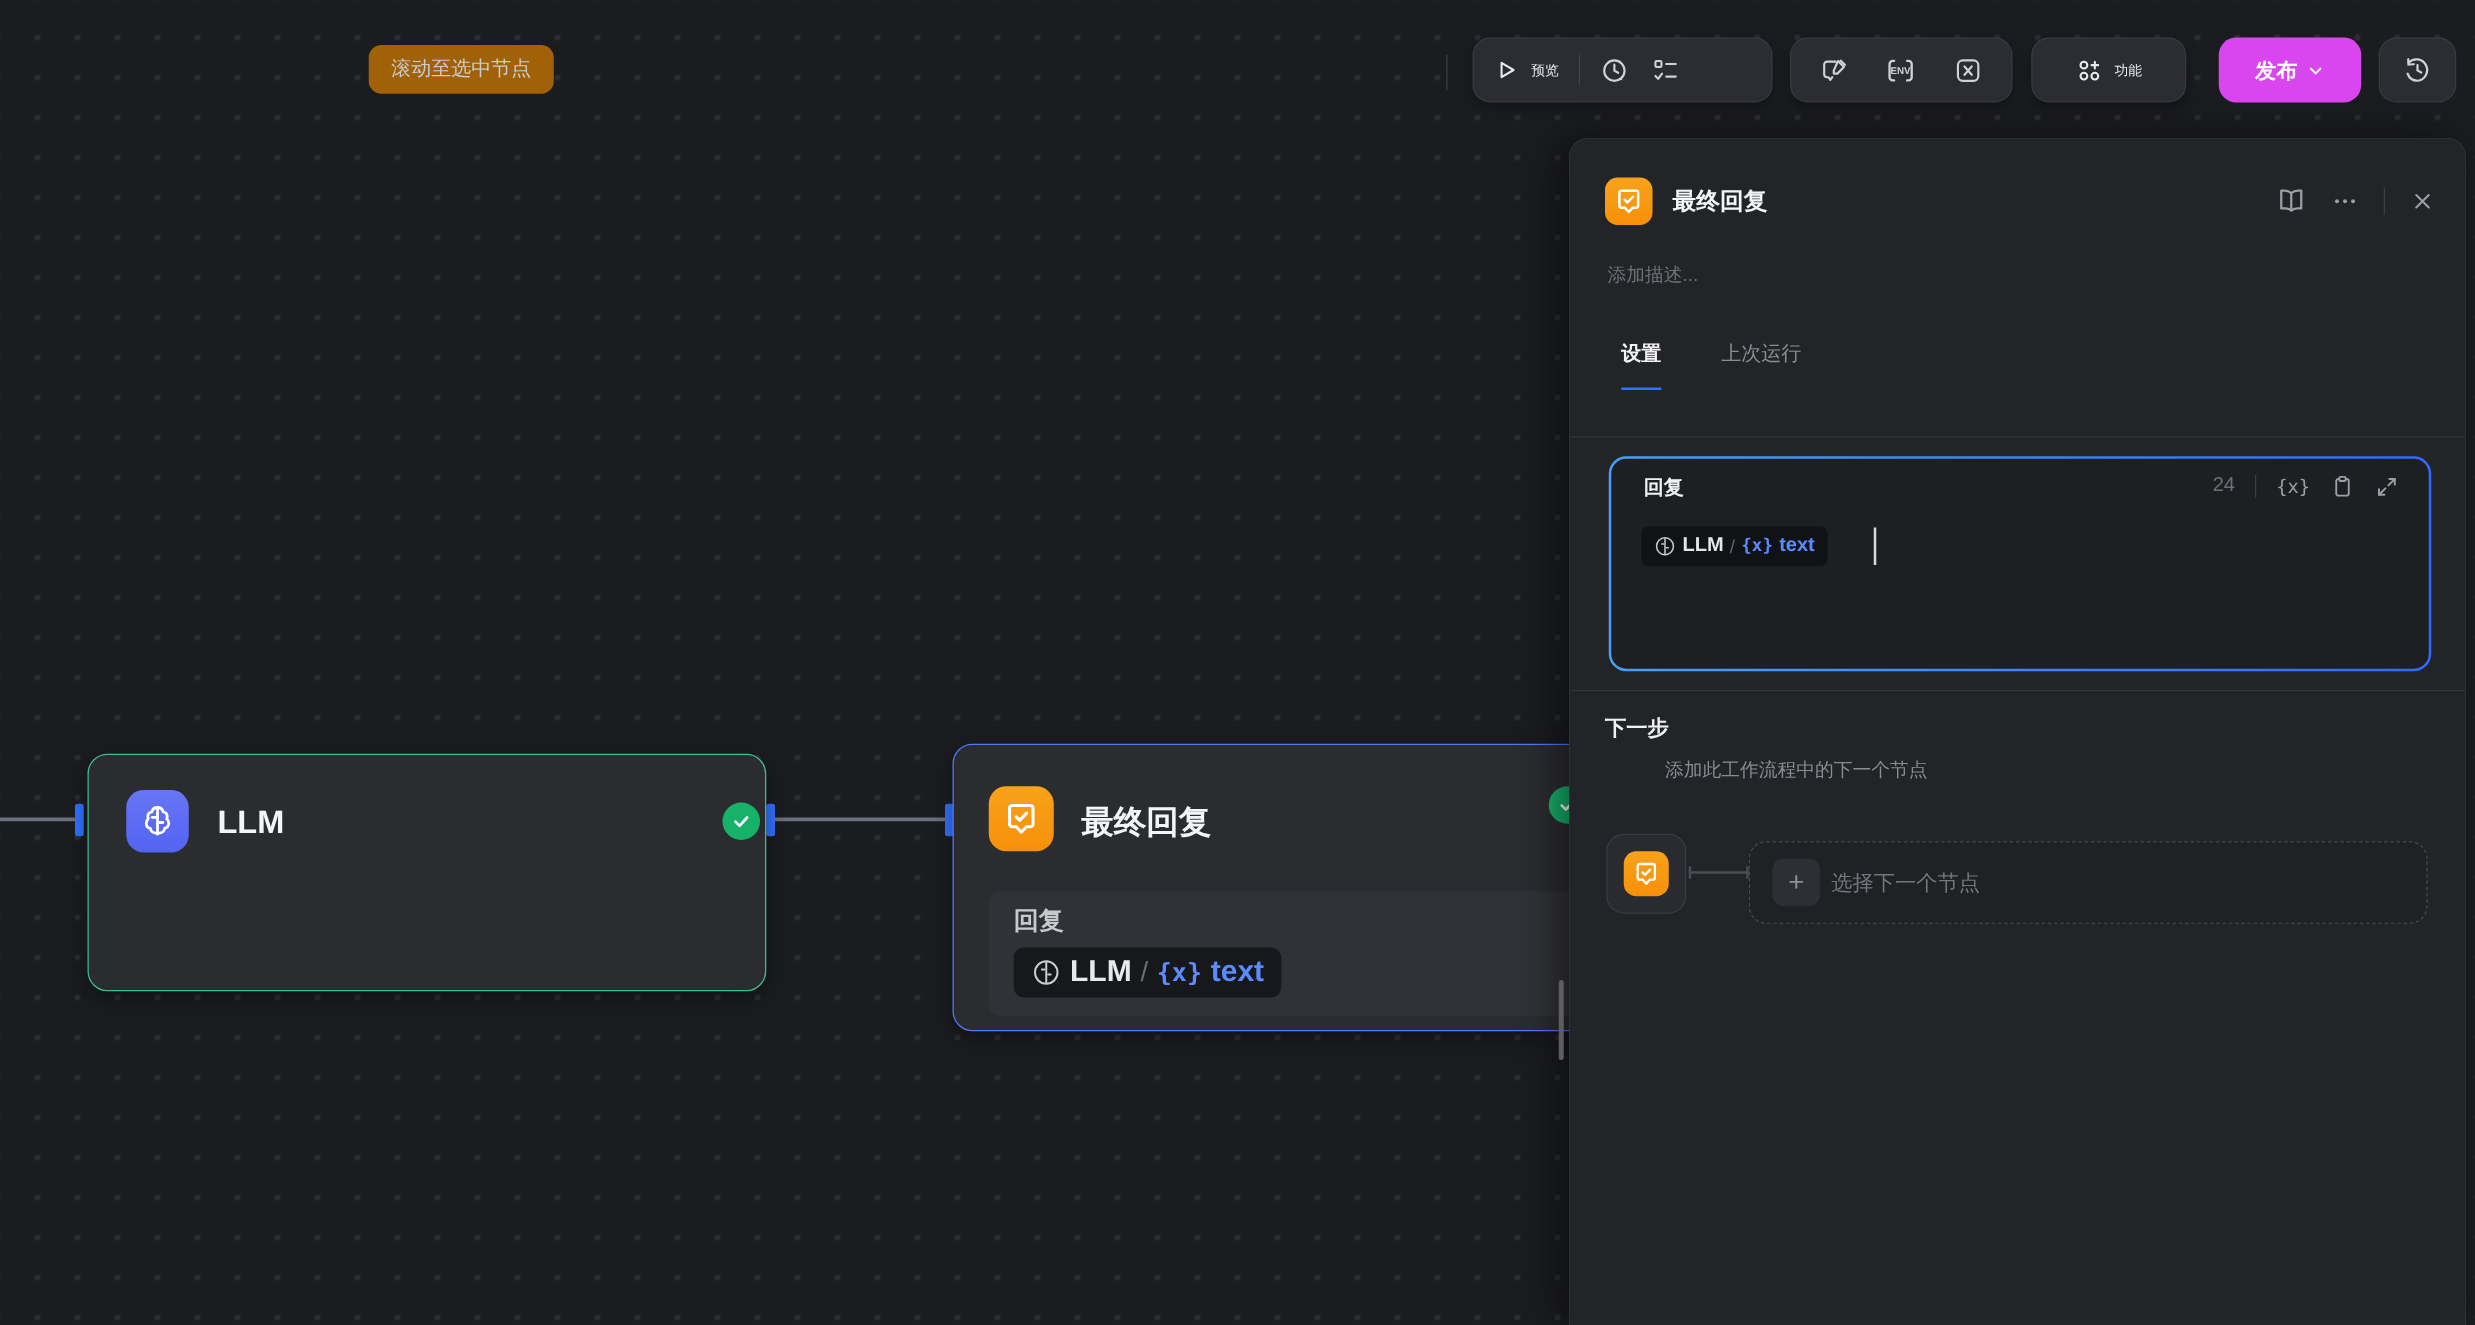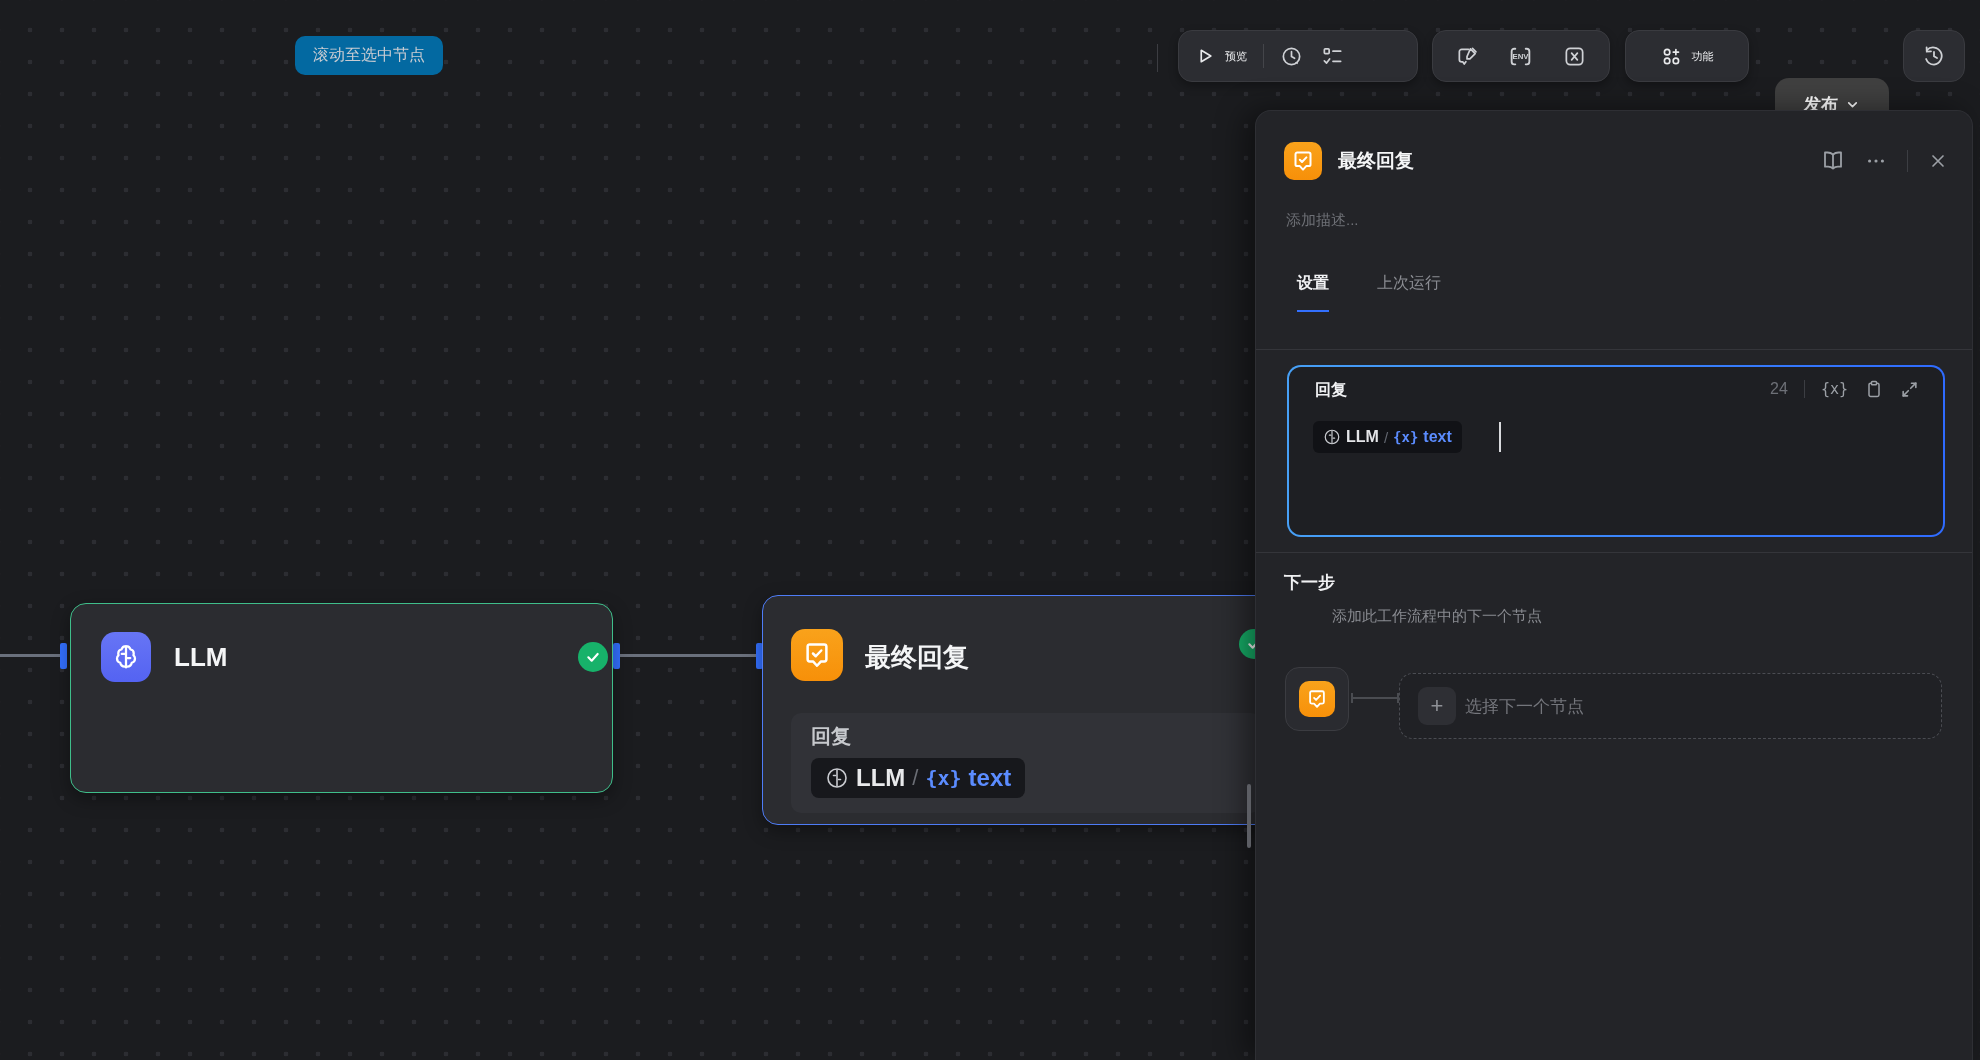--- a/index.html
+++ b/index.html
@@ -43,34 +43,34 @@
   .answer-section { position:absolute; left:28px; top:117px; width:470px; height:100px;
                     background:#313237; border-radius:10px; padding:10px 20px; }
   .answer-label { font-size:20px; font-weight:bold; color:#c7c9cd; }
   .chip-lg { margin-top:8px; display:inline-flex; align-items:center; gap:7px; height:40px;
              background:#17181c; border-radius:8px; padding:0 14px; }
   .chip-lg .t-node { font-size:24px; font-weight:bold; color:#e8e9eb; }
   .chip-lg .t-sep { font-size:22px; color:#6b6e75; }
   .chip-lg .t-var { font-size:20px; color:#5b8cff; font-family:"DejaVu Sans Mono", monospace; font-weight:bold;}
   .chip-lg .t-field { font-size:24px; color:#5b8cff; font-weight:bold; }
   
-  .tooltip-chip { position:absolute; left:295px; top:36px; padding:9px 18px; background:#0369a1;
+  .tooltip-chip { position:absolute; left:295px; top:36px; padding:9px 18px; background:#a16207;
                   border-radius:10px; font-size:16px; color:#c9ccd2; z-index:6; }
   .tb-divider { position:absolute; left:1157px; top:44px; width:1px; height:28px; background:#3c3d42; z-index:6; }
   .tb-group { position:absolute; top:30px; height:52px; background:#2c2d32; border:1px solid #3a3b40;
               border-radius:14px; display:flex; align-items:center; z-index:6;
               box-shadow:0 4px 10px rgba(0,0,0,.3); }
   .g1 { left:1178px; width:240px; padding:0 16px; gap:12px; }
   .g1 .vsep { width:1px; height:24px; background:#44454a; margin:0 4px; }
   .g2 { left:1432px; width:178px; justify-content:space-around; padding:0 8px; }
   .g3 { left:1625px; width:124px; justify-content:center; gap:10px; cursor:pointer; }
   .btn-label { font-size:11px; color:#e9eaec; }
-  .publish-btn { position:absolute; left:1775px; top:30px; width:114px; height:52px; background:#404040;
+  .publish-btn { position:absolute; left:1775px; top:30px; width:114px; height:52px; background:#d946ef;
                  border-radius:14px; display:flex; align-items:center; justify-content:center; gap:7px;
-                 z-index:6; cursor:pointer;margin-top:48px; }
+                 z-index:6; cursor:pointer; }
   .publish-btn span { font-size:17px; font-weight:bold; color:#ffffff; }
   .history-btn { position:absolute; left:1903px; top:30px; width:62px; height:52px; background:#2c2d32;
                  border:1px solid #3a3b40; border-radius:14px; display:flex; align-items:center;
                  justify-content:center; z-index:6; cursor:pointer; }
   .icon-btn { display:flex; align-items:center; justify-content:center; cursor:pointer; }
   
   .panel { position:absolute; left:1255px; top:110px; width:718px; height:950px; background:#232428;
            border-radius:16px 16px 0 0; z-index:10; box-shadow:-10px 0 30px rgba(0,0,0,.45);
            border:1px solid #2e2f34; border-bottom:none; }
   .panel-header { position:absolute; left:28px; right:24px; top:30px; height:40px; display:flex; align-items:center; }

